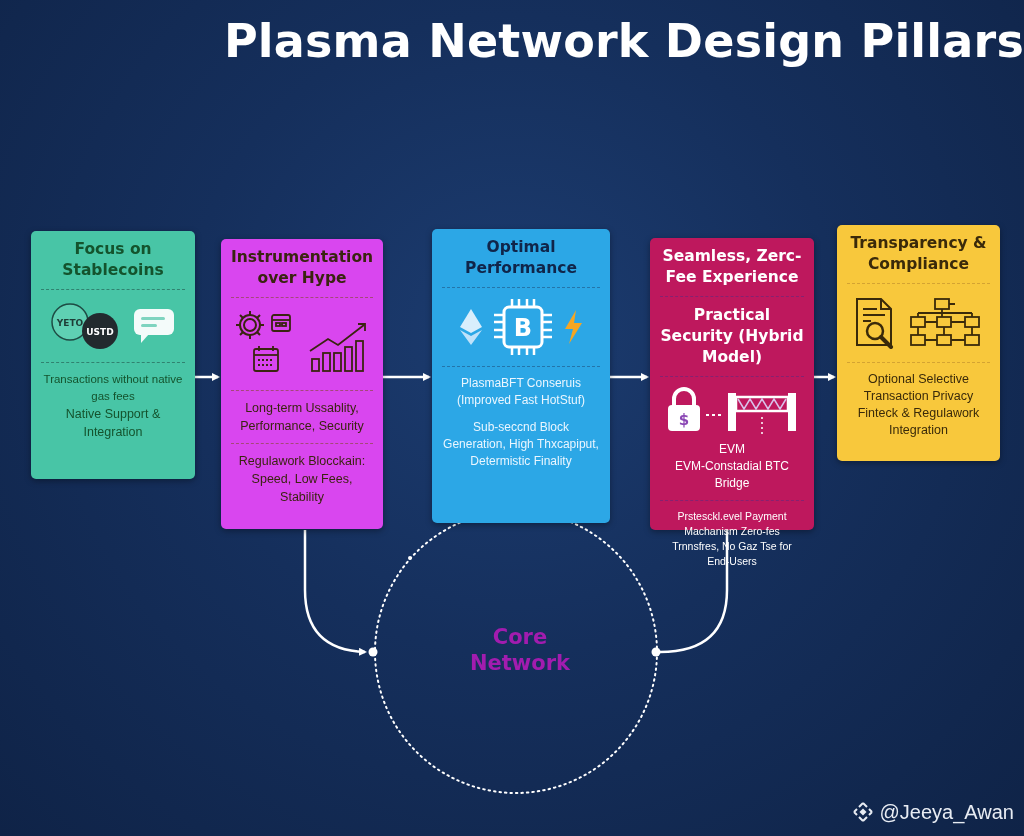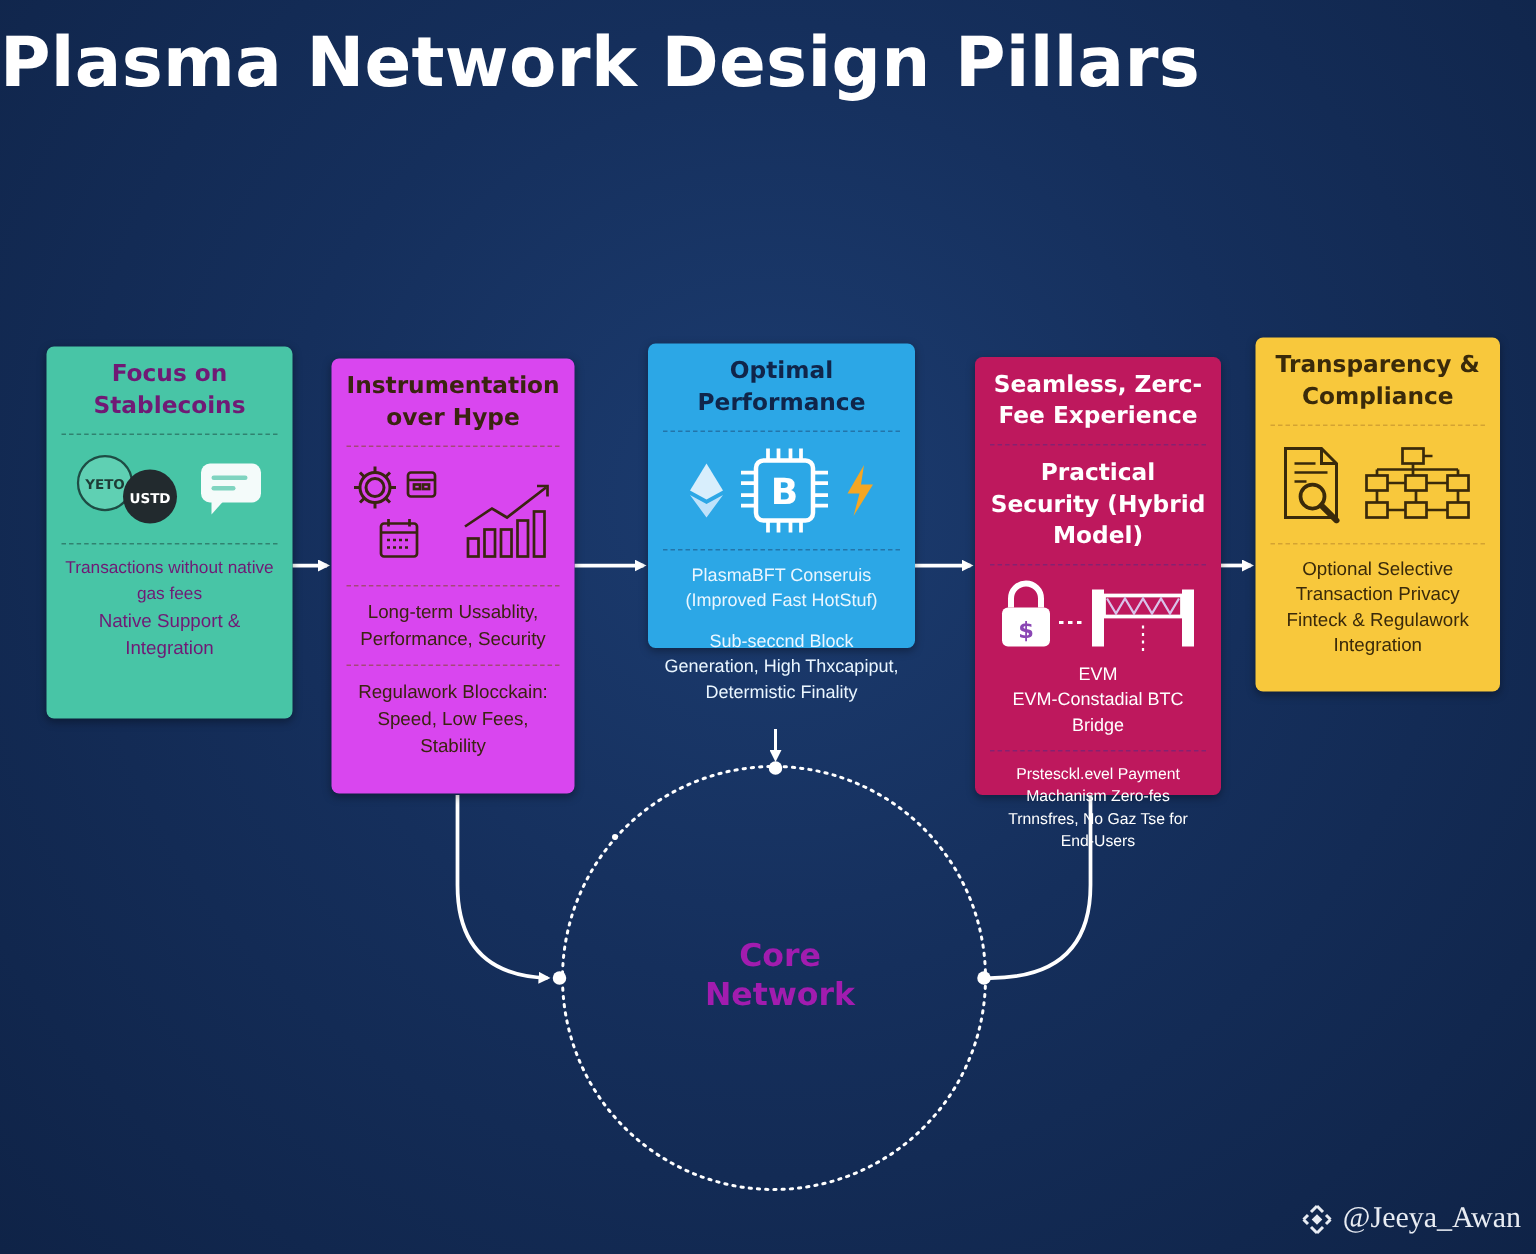--- a/index.html
+++ b/index.html
@@ -2,59 +2,59 @@
 <html><head>
 <meta charset="utf-8">
 <style>
   html, body { margin: 0; padding: 0; }
   body {
     width: 1024px; height: 836px; overflow: hidden; position: relative;
     background: radial-gradient(ellipse at 50% 40%, #1c3c70 0%, #152f5c 45%, #0f2347 100%);
     font-family: "Liberation Sans", "DejaVu Sans", sans-serif;
   }
   .title {
-    position: absolute; left: 0; right: 0; top: 14px; text-align: left;
+    position: absolute; left: 0; right: 0; top: 14px; text-align: right;
     color: #ffffff; font-size: 46px; font-weight: bold; letter-spacing: 0.2px;
     font-family: "DejaVu Sans", sans-serif;
   }
   .card {
     position: absolute; border-radius: 5px; box-sizing: border-box;
     padding: 8px 10px; text-align: center;
     box-shadow: 0 2px 6px rgba(0,0,0,0.35);
   }
   .card h3 {
     margin: 0; font-size: 15.5px; font-weight: bold; line-height: 21px;
     font-family: "DejaVu Sans", sans-serif;
   }
   .divider { border-top: 1px dashed; margin: 8px 0; opacity: 0.55; }
   .card p { margin: 0; font-size: 12px; line-height: 17px; }
   .icons { display: flex; align-items: center; justify-content: center; gap: 8px; height: 56px; }
 
-  #card-1 { left: 31px; top: 231px; width: 164px; height: 248px; background: #48c5a6; color: #701a75; }
+  #card-1 { left: 31px; top: 231px; width: 164px; height: 248px; background: #48c5a6; color: #14532d; }
   #card-1 .divider { border-color: #1e4c44; }
   #card-2 { left: 221px; top: 239px; width: 162px; height: 290px; background: #d946ef; color: #3a2410; }
   #card-2 .divider { border-color: #7a4a18; }
-  #card-3 { left: 432px; top: 229px; width: 178px; height: 203px; background: #2ca7e6; color: #ffffff; }
+  #card-3 { left: 432px; top: 229px; width: 178px; height: 294px; background: #2ca7e6; color: #ffffff; }
   #card-3 h3 { color: #10254a; }
   #card-3 .divider { border-color: #1d4d7a; }
   #card-4 { left: 650px; top: 238px; width: 164px; height: 292px; background: #be185d; color: #ffffff; }
   #card-4 .divider { border-color: #5a2a80; }
   #card-5 { left: 837px; top: 225px; width: 163px; height: 236px; background: #f8c83c; color: #3a2a0a; }
   #card-5 .divider { border-color: #b8862a; }
 
   .connectors { position: absolute; left: 0; top: 0; width: 1024px; height: 836px; pointer-events: none; }
   .core-label {
     position: absolute; left: 420px; width: 200px; top: 624px; text-align: center;
     color: #a21caf; font-size: 21px; font-weight: bold; line-height: 26px;
     font-family: "DejaVu Sans", sans-serif;
   }
   .watermark {
     position: absolute; right: 10px; bottom: 12px; color: #e8ecf3;
-    font-size: 20px; display: flex; align-items: center; gap: 6px;
-    font-family: Liberation Serif, serif;
+    font-size: 20px; display: flex; gap: 6px;
+    font-family: Liberation Sans, sans-serif;
   }
 </style>
 </head>
 <body>
 
 <div class="title">Plasma Network Design Pillars</div>
 
 <svg class="connectors" viewBox="0 0 1024 836">
   <defs>
     <marker id="arrow" markerWidth="8" markerHeight="8" refX="6" refY="4" orient="auto" markerUnits="userSpaceOnUse">

